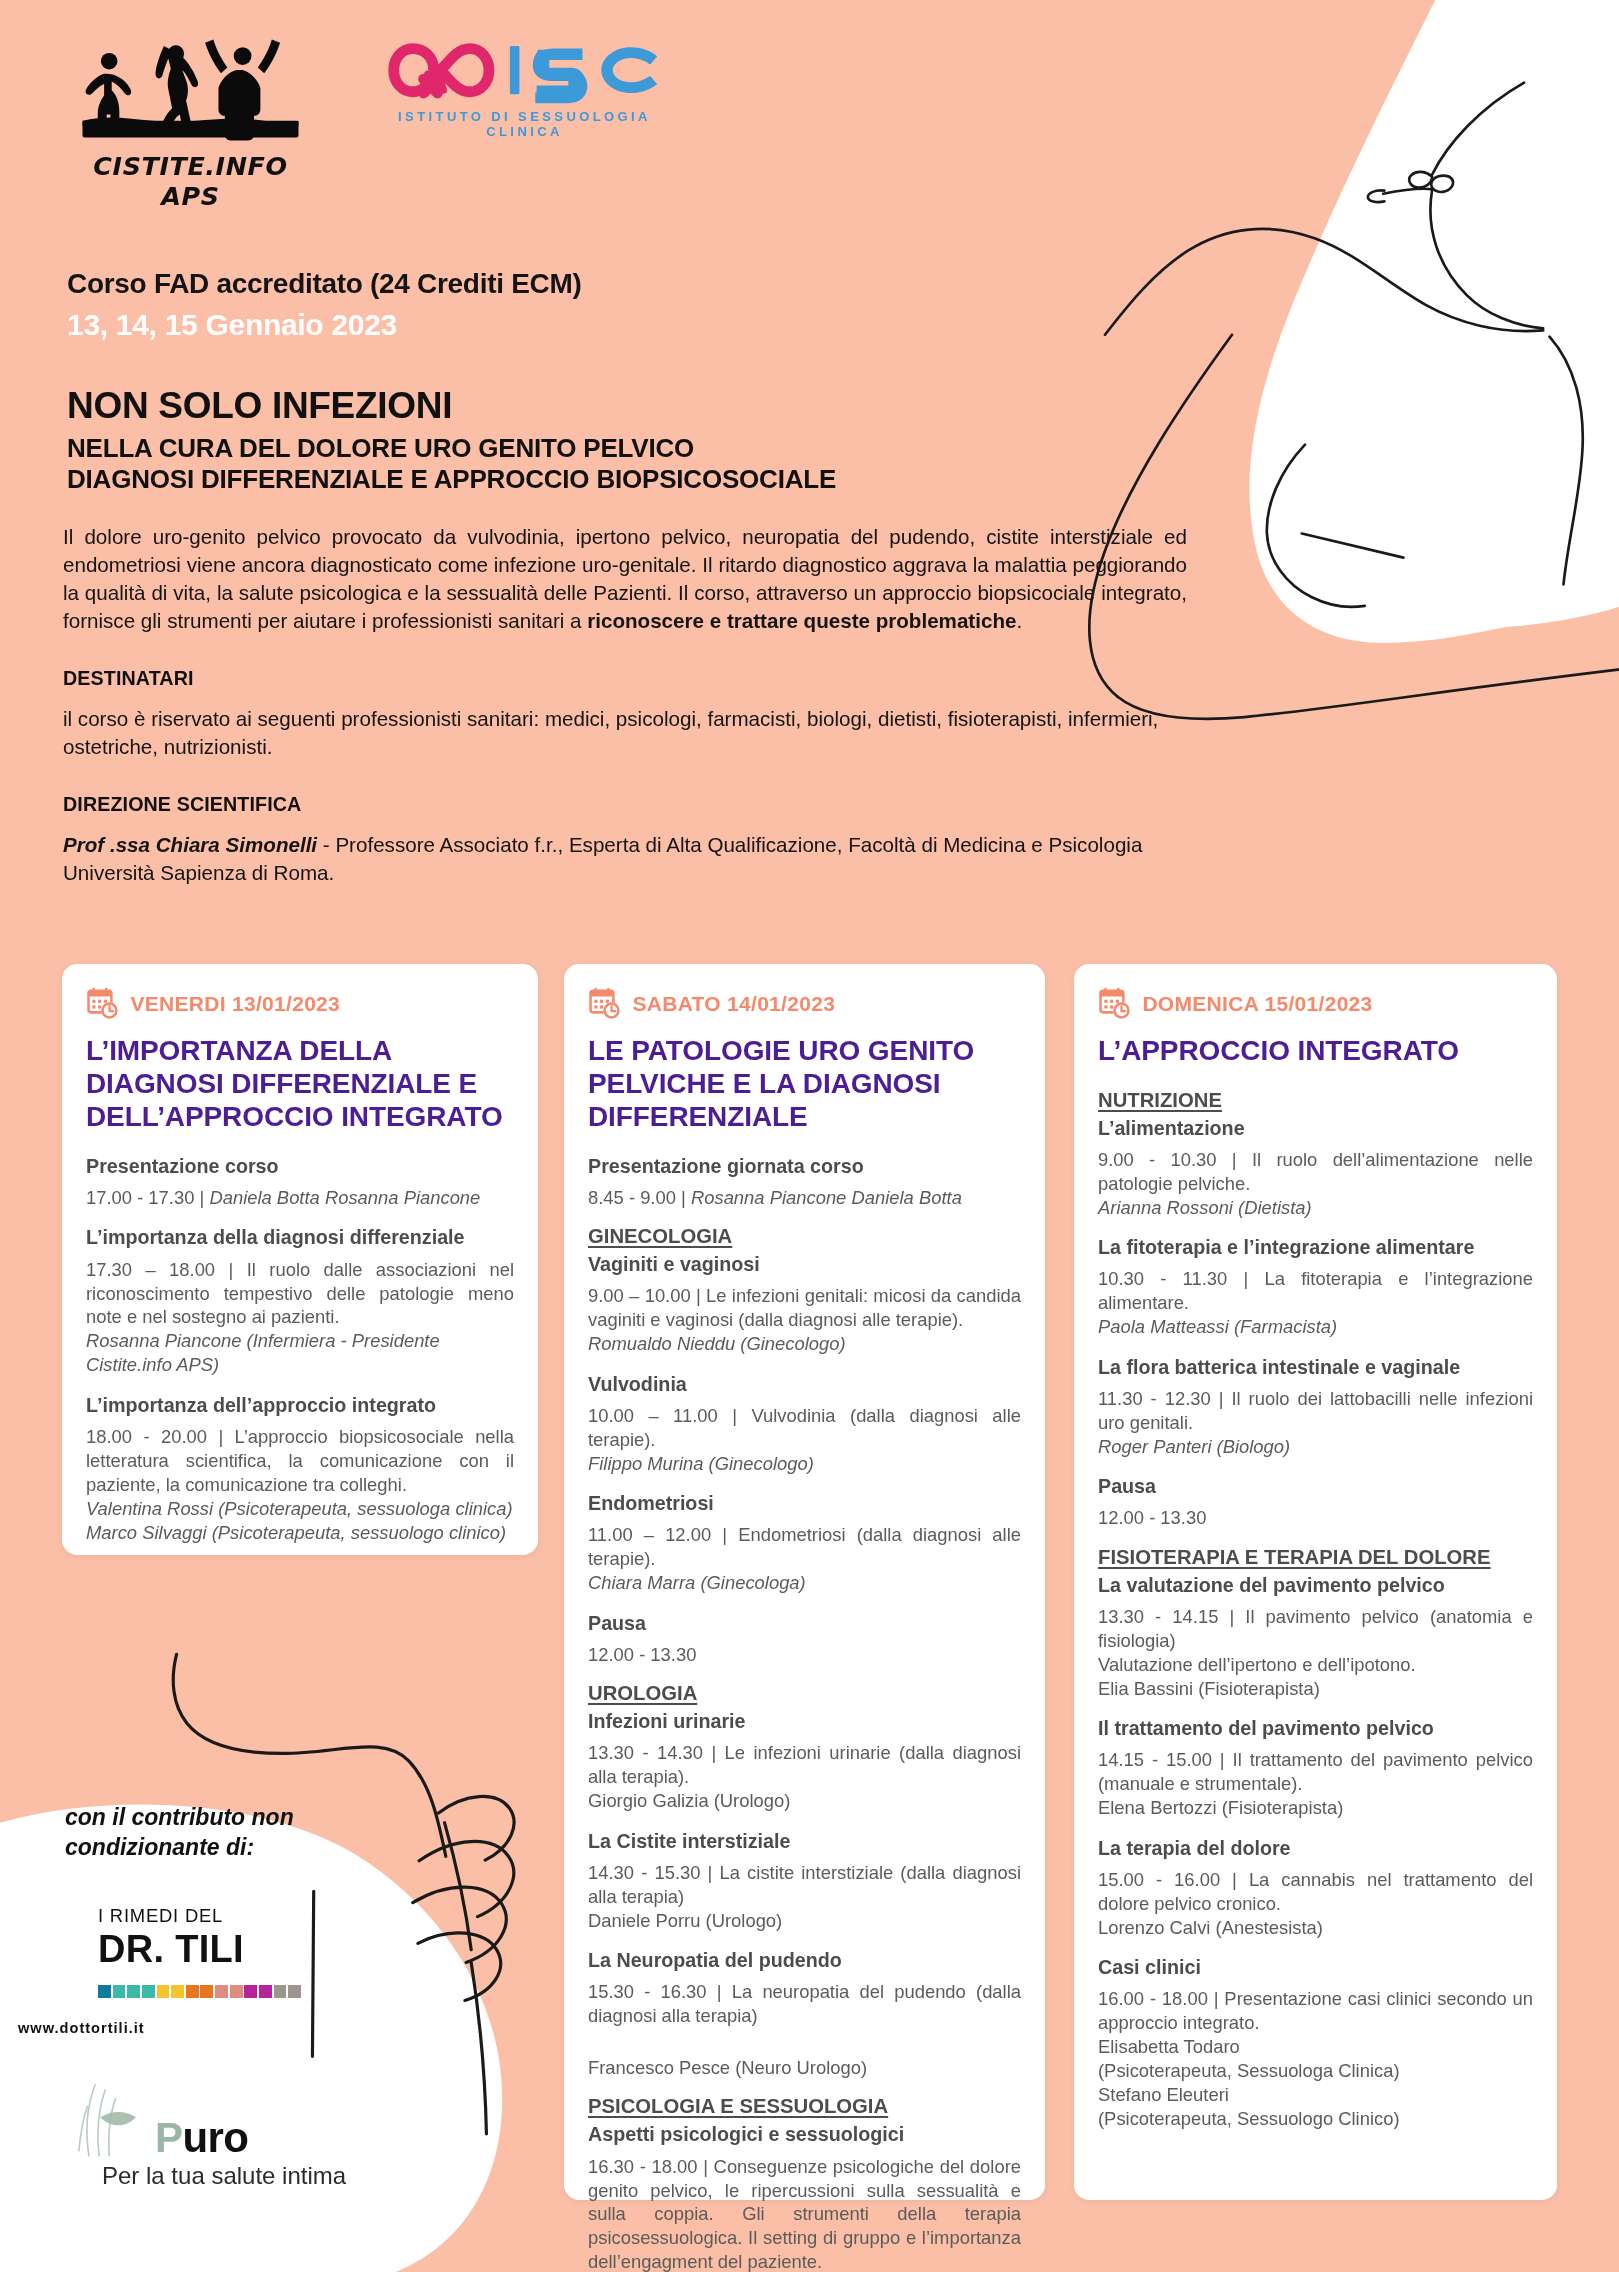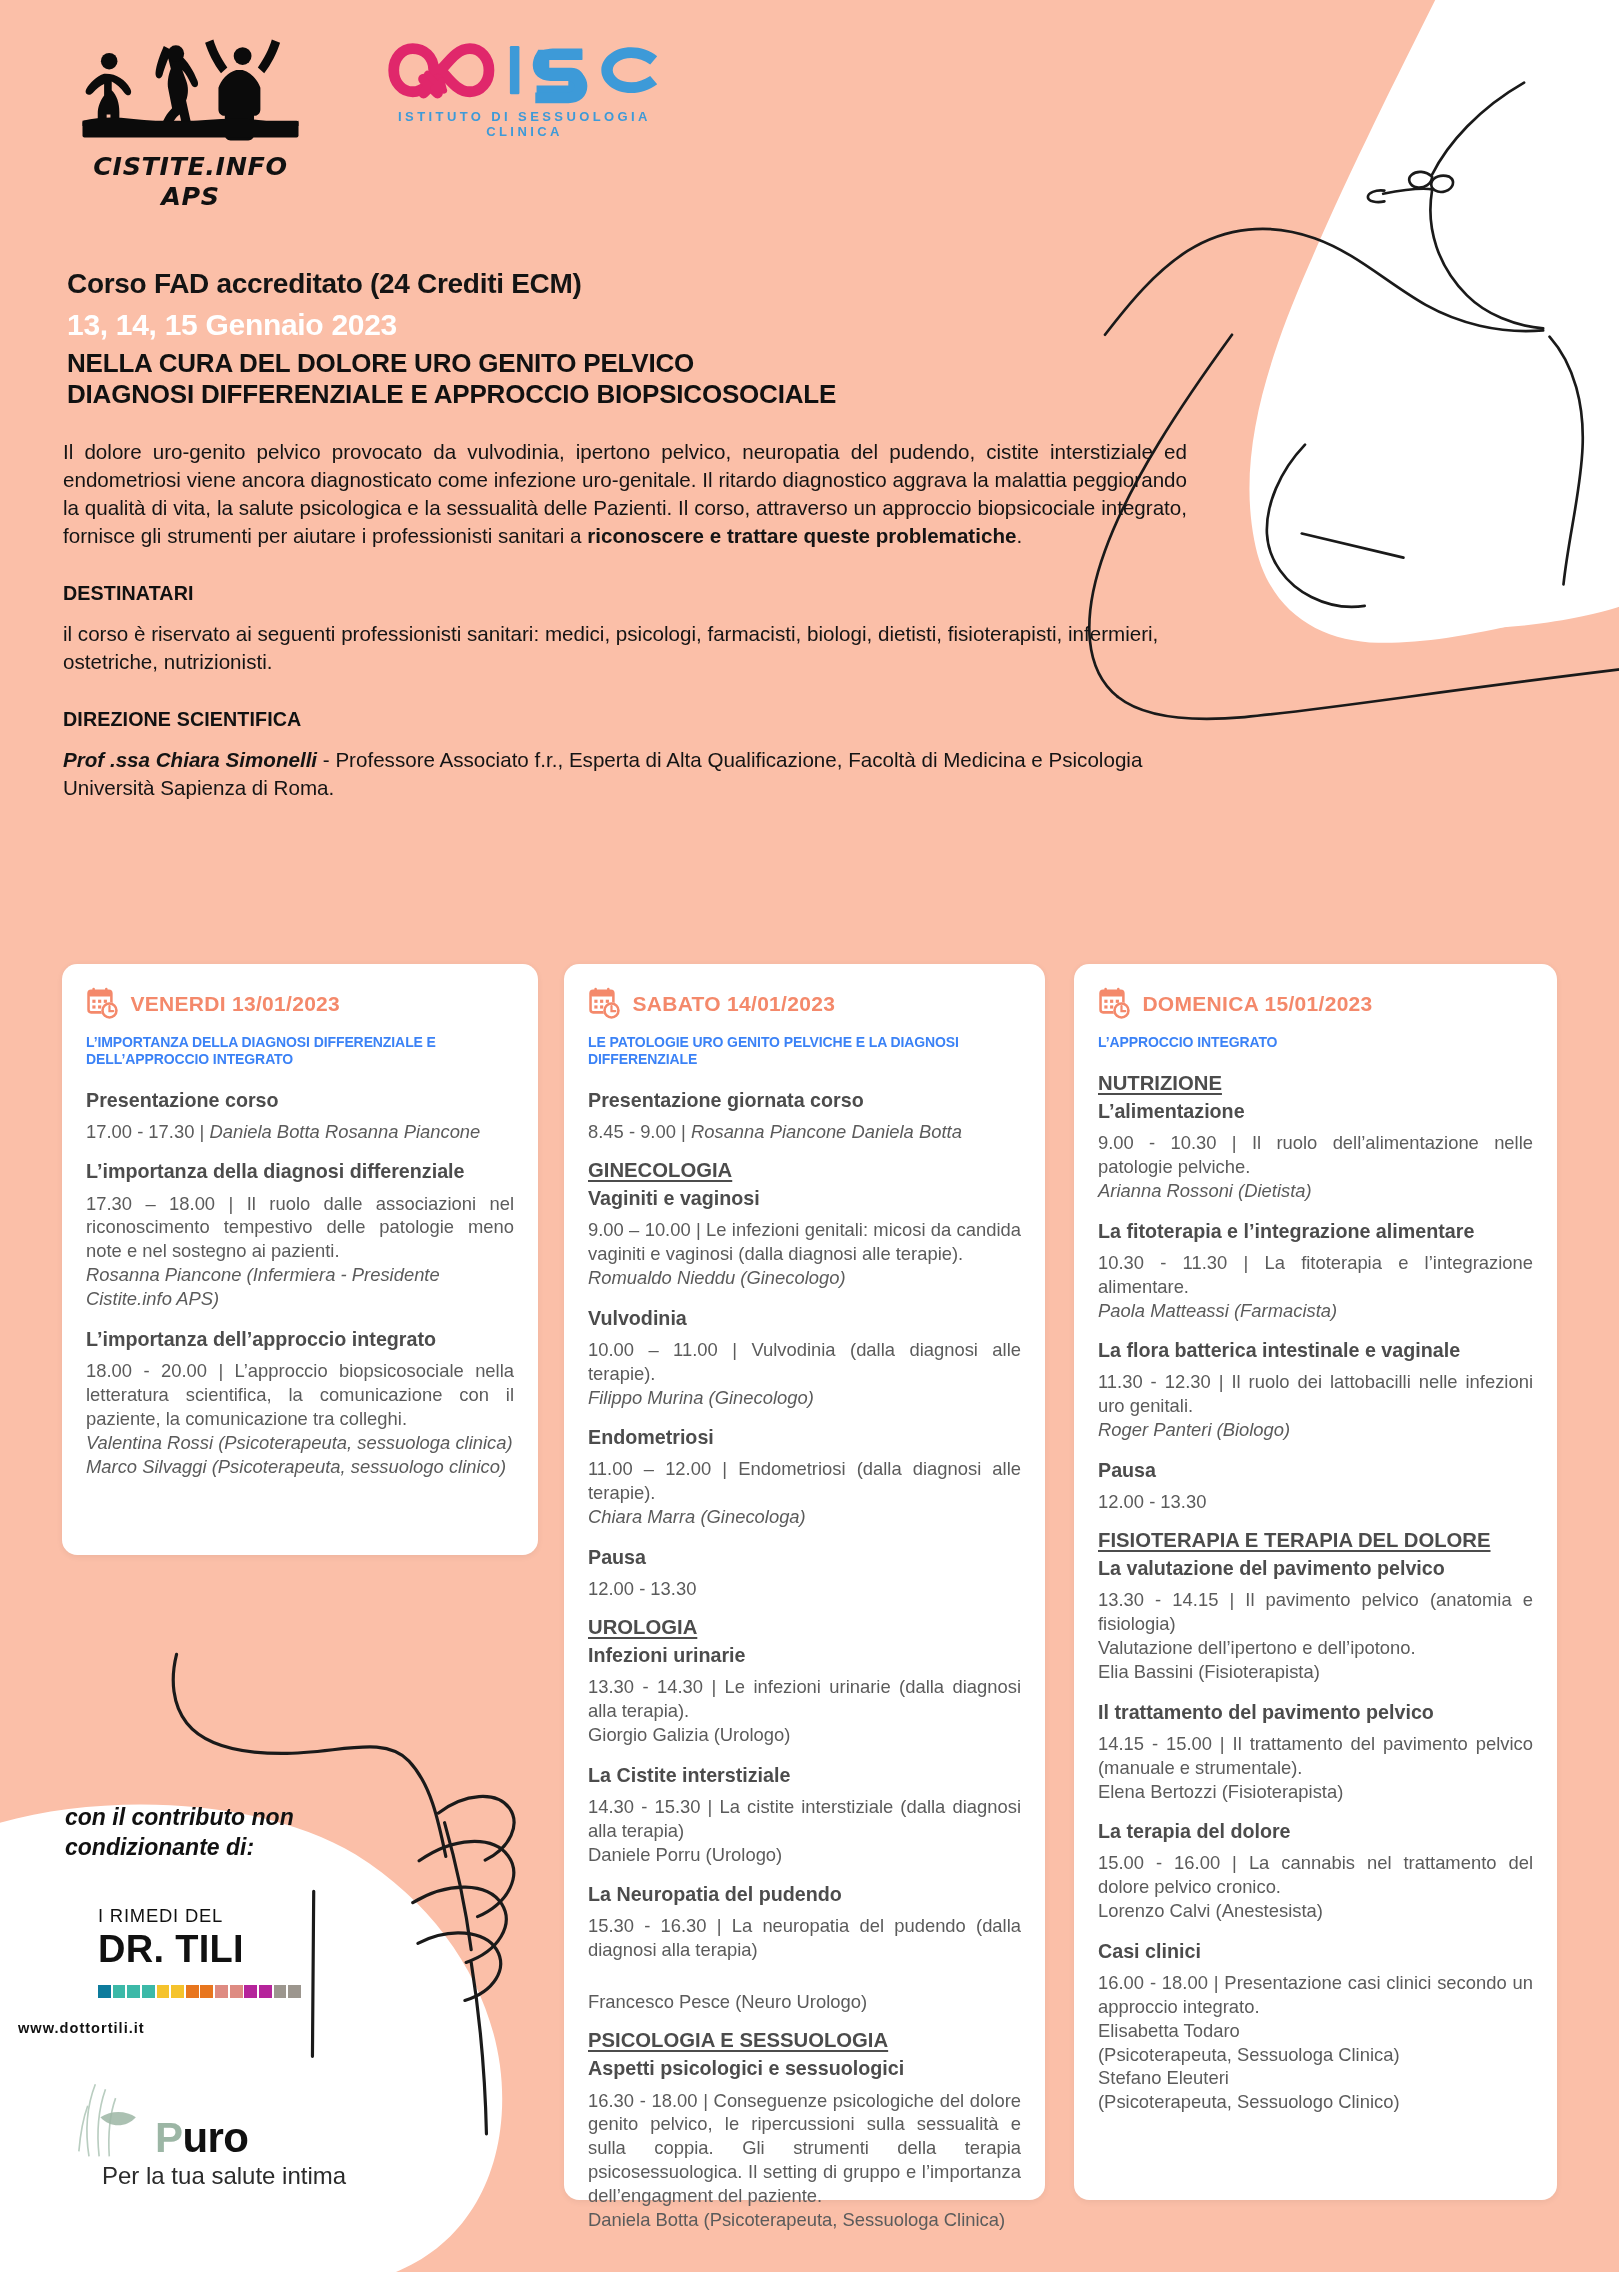--- a/index.html
+++ b/index.html
@@ -79,21 +79,21 @@
   .card-1 { left: 62px;  width: 476px; height: 591px; }
   .card-2 { left: 564px; width: 481px; height: 1236px; }
   .card-3 { left: 1074px;width: 483px; height: 1236px; }
 
   .card-daterow { display:flex; align-items:center; gap: 11.4px; margin-bottom: 14px; }
   .cal-icon { width: 33px; height: 33px; flex: 0 0 33px; }
   .card-date {
     font-size: 21px; font-weight: 800; color:#f4896b; letter-spacing:0.3px;
   }
   .card-title {
-    font-size: 14px; font-weight: 800; color:#3b82f6; line-height:1.18;
+    font-size: 28px; font-weight: 800; color:#4c1d95; line-height:1.18;
     letter-spacing:-0.1px; margin-bottom: 21.6px;
   }
 
   .cat { font-size: 20.3px; font-weight:800; color:#4c4c4c;
          text-decoration: underline; text-underline-offset: 3.2px; margin-top: 15.2px; }
   .cat:first-of-type { margin-top: 0; }
   .sess-title { font-size: 19.7px; font-weight: 800; color:#4c4c4c; margin-top: 16.5px; line-height:1.2; }
   .cat + .sess-title { margin-top: 5.1px; }
   .sess-body { font-size: 18.4px; color:#5b5b5b; line-height:1.30; margin-top: 7.6px; text-align: justify; }
   .sess-body.nojust { text-align: left; }
@@ -191,20 +191,21 @@
           <path d="M424,30 c-12,-9 -26,-14 -41,-14 c-27,0 -47,17 -47,36 c0,19 20,36 47,36 c15,0 29,-5 41,-14 l-11,-13 c-9,6 -19,10 -30,10 c-17,0 -29,-9 -29,-19 c0,-10 12,-19 29,-19 c11,0 21,4 30,10 z"></path>
         </g>
       </svg>
       <div class="isc-sub">ISTITUTO DI SESSUOLOGIA CLINICA</div>
     </div>
   </div>
 
   <div class="kicker">Corso FAD accreditato (24 Crediti ECM)</div>
   <div class="dates">13, 14, 15 Gennaio 2023</div>
 
+  <h1 class="title-main">NON SOLO INFEZIONI</h1>
   <div class="title-sub">
     <div>NELLA CURA DEL DOLORE URO GENITO PELVICO</div>
     <div>DIAGNOSI DIFFERENZIALE E APPROCCIO BIOPSICOSOCIALE</div>
   </div>
 
   <p class="body-para"><span>Il dolore uro-genito pelvico provocato da vulvodinia, ipertono pelvico, neuropatia del pudendo, cistite interstiziale ed endometriosi viene ancora diagnosticato come infezione uro-genitale. Il ritardo diagnostico aggrava la malattia peggiorando la qualità di vita, la salute psicologica e la sessualità delle Pazienti. Il corso, attraverso un approccio biopsicociale integrato, fornisce gli strumenti per aiutare i professionisti sanitari a </span><b>riconoscere e trattare queste problematiche</b><span>.</span></p>
 
   <div class="sec-head">DESTINATARI</div>
   <p class="sec-body">il corso è riservato ai seguenti professionisti sanitari: medici, psicologi, farmacisti, biologi, dietisti, fisioterapisti, infermieri, ostetriche, nutrizionisti.</p>
 

